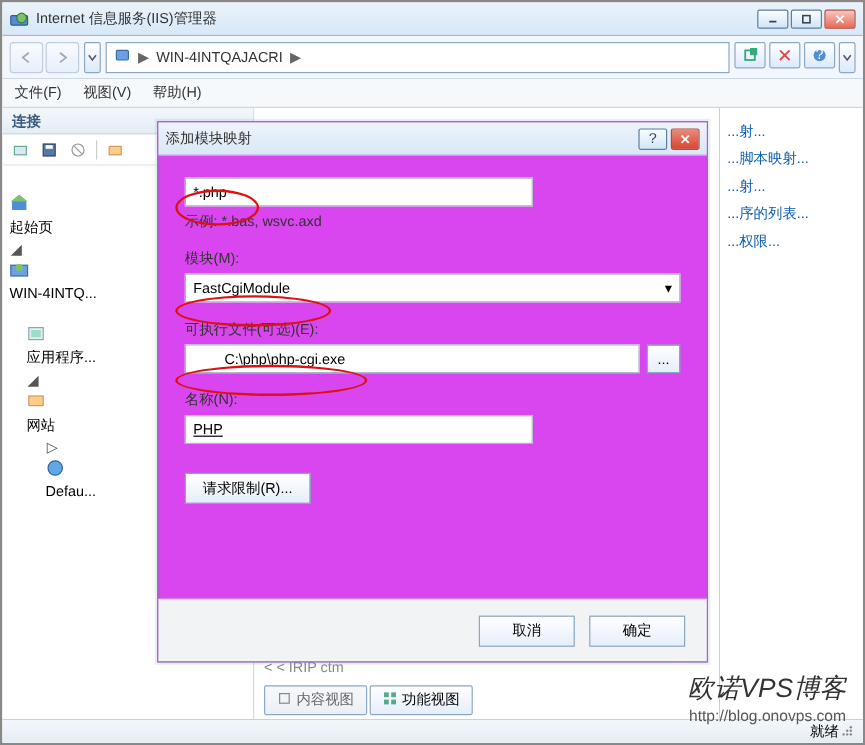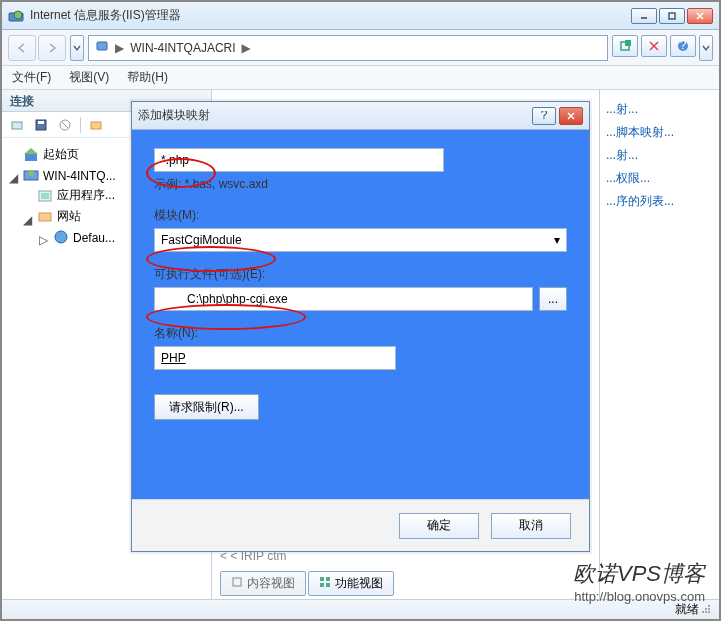--- a/index.html
+++ b/index.html
@@ -23,36 +23,36 @@
 .nav-end { display:flex; gap:3px;}
 .ne { width:26px; height:22px; border:1px solid #8aa7c4; border-radius:2px; background:linear-gradient(#fff,#dbeafc); display:flex; align-items:center; justify-content:center;}
 .menubar { height:24px; display:flex; align-items:center; gap:18px; padding:0 10px; background:#f6f9fc; border-bottom:1px solid #cbd8e4;}
 .menubar span{ color:#333; }
 .body-area{ flex:1; display:flex; position:relative; }
 .left-pane{ width:210px; border-right:1px solid #c5d2de; display:flex; flex-direction:column; background:#fff;}
 .left-head{ height:22px; background:linear-gradient(#f3f7fb,#e4edf5); border-bottom:1px solid #c5d2de; padding:3px 8px; color:#3a5a7c; font-weight:bold;}
 .left-tool{ height:26px; border-bottom:1px solid #e1e8ef; display:flex; align-items:center; gap:6px; padding:0 6px;}
 .tb{ width:18px; height:18px; display:flex; align-items:center; justify-content:center; }
 .tree{ flex:1; padding:6px 4px; overflow:hidden;}
-.tn{ display:flex; align-items:flex-end; gap:4px; padding:2px 0; white-space:nowrap;}
+.tn{ display:flex; align-items:flex-start; gap:4px; padding:2px 0; white-space:nowrap;flex-direction:column;}
 .ind0{margin-left:2px;} .ind1{margin-left:16px;} .ind2{margin-left:32px;}
 .tw{ width:11px; height:11px; display:inline-flex; align-items:center; justify-content:center; color:#555;}
 .ni{ width:16px; height:16px; }
 .mid-pane{ flex:1; background:#fff; position:relative; overflow:hidden;}
 .mid-bottom{ position:absolute; bottom:0; left:0; right:0; height:54px; }
 .crumb-thin{ display:flex; align-items:center; gap:6px; padding:4px 8px;}
 .tabs-row{ display:flex; align-items:center; gap:2px; padding:4px 8px;}
 .tab-b{ border:1px solid #8aa7c4; background:linear-gradient(#fff,#e5eefb); padding:3px 10px; border-radius:2px; display:flex; align-items:center; gap:4px;}
 .tab-b.inactive{ background:linear-gradient(#f6f8fb,#ebf0f6); color:#666;}
 .right-pane{ width:120px; border-left:1px solid #c5d2de; background:#fff; padding:8px 6px;}
 .right-pane a{ color:#0b5bb3; text-decoration:none; display:block; padding:3px 0;}
 .statusbar{ height:20px; background:linear-gradient(#f3f7fb,#e4edf5); border-top:1px solid #c5d2de; display:flex; align-items:center; justify-content:flex-end; padding:0 8px;}
 .grip svg{ width:12px; height:12px;}
 
-.modal{ position:absolute; left:129px; top:99px; width:459px; height:451px; border:1px solid #6a86a5; background:#3b82f6; box-shadow:0 0 0 2px rgba(120,150,180,.15); display:flex; flex-direction:column;}
+.modal{ position:absolute; left:129px; top:99px; width:459px; height:451px; border:1px solid #6a86a5; background:#d946ef; box-shadow:0 0 0 2px rgba(120,150,180,.15); display:flex; flex-direction:column;}
 .modal-title{ height:28px; background:linear-gradient(#eef4fb,#d9e7f6); display:flex; align-items:center; padding:0 6px; border-bottom:1px solid #9fb9d4;}
 .modal-title span{ flex:1; color:#333;}
 .modal-btns{ display:flex; gap:3px;}
 .mbtn{ width:24px; height:18px; border:1px solid #5b7fa3; border-radius:2px; background:linear-gradient(#fafdff,#d2e5f6); display:flex; align-items:center; justify-content:center;}
 .mbtn.cl{ background:linear-gradient(#e78b7c,#d9452d); border-color:#b34a3e;}
 .modal-body{ flex:1; padding:18px 22px 8px 22px;}
 .fld-lab{ color:#333; margin-bottom:4px;}
 .txt-in{ width:100%; height:24px; border:1px solid #a9b9c9; padding:2px 6px; background:#fff;}
 .sel-in{ width:100%; height:24px; border:1px solid #a9b9c9; padding:2px 6px; background:#fff; display:flex; align-items:center; justify-content:space-between;}
 .hint{ color:#333; margin:4px 0 14px 0;}
@@ -254,22 +254,22 @@
             <span>功能视图</span>
           </div>
         </div>
       </div>
     </div>
 
     <div class="right-pane">
       <a>...射...</a>
       <a>...脚本映射...</a>
       <a>...射...</a>
+      <a>...序的列表...</a>
       <a>...权限...</a>
-      <a>...序的列表...</a>
     </div>
   </div>
 
   <div class="statusbar">
     <span>就绪</span>
     <span class="grip"><svg viewBox="0 0 12 12">
           <circle cx="10" cy="10" r="1" fill="#888"></circle>
           <circle cx="7" cy="10" r="1" fill="#888"></circle>
           <circle cx="10" cy="7" r="1" fill="#888"></circle>
           <circle cx="4" cy="10" r="1" fill="#888"></circle>
@@ -308,27 +308,27 @@
     <div class="gap"></div>
 
     <div class="fld-lab">可执行文件(可选)(E):</div>
     <div class="exe-row">
       <input type="text" class="txt-in" style="flex: 1 1 0%; padding-left: 32px;" value="C:\php\php-cgi.exe">
       <button class="browse">...</button>
     </div>
     <div class="gap"></div>
 
     <div class="fld-lab">名称(N):</div>
-    <input type="text" class="txt-in" style="width: 242px; text-decoration: underline;" value="PHP">
+    <input type="text" class="txt-in" style="width: 290px; text-decoration: underline;" value="PHP">
 
     <div><button class="req-btn">请求限制(R)...</button></div>
   </div>
   <div class="modal-foot">
+    <button class="dlg-btn">取消</button>
     <button class="dlg-btn">确定</button>
-    <button class="dlg-btn">取消</button>
   </div>
 
   <div class="oval" style="left:14px; top:56px; width:70px; height:30px;"></div>
   <div class="oval" style="left:14px; top:144px; width:130px; height:26px;"></div>
   <div class="oval" style="left:14px; top:202px; width:160px; height:26px;"></div>
 </div>
 
 <div class="wm">
   <div class="l1">欧诺VPS博客</div>
   <div class="l2">http://blog.onovps.com</div>

